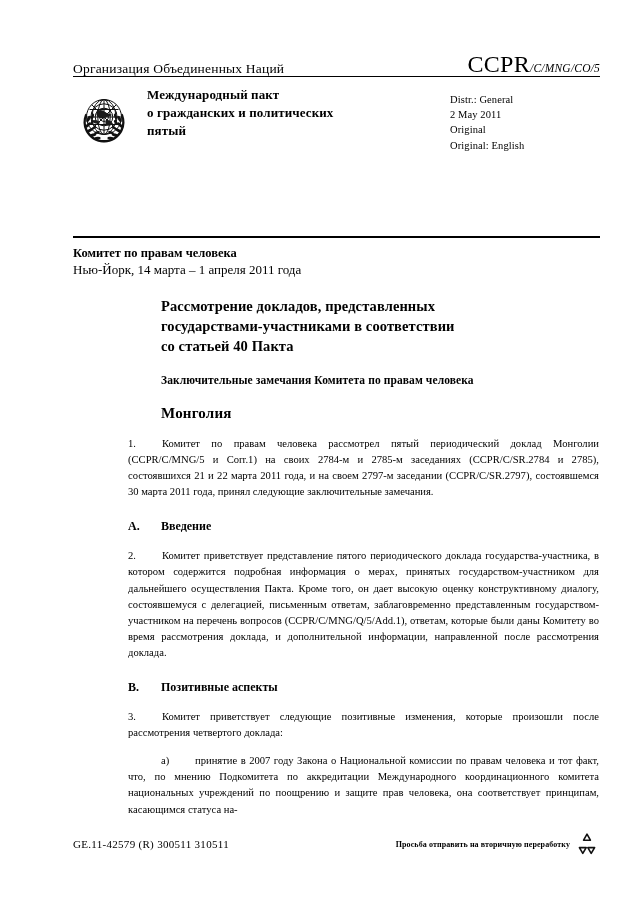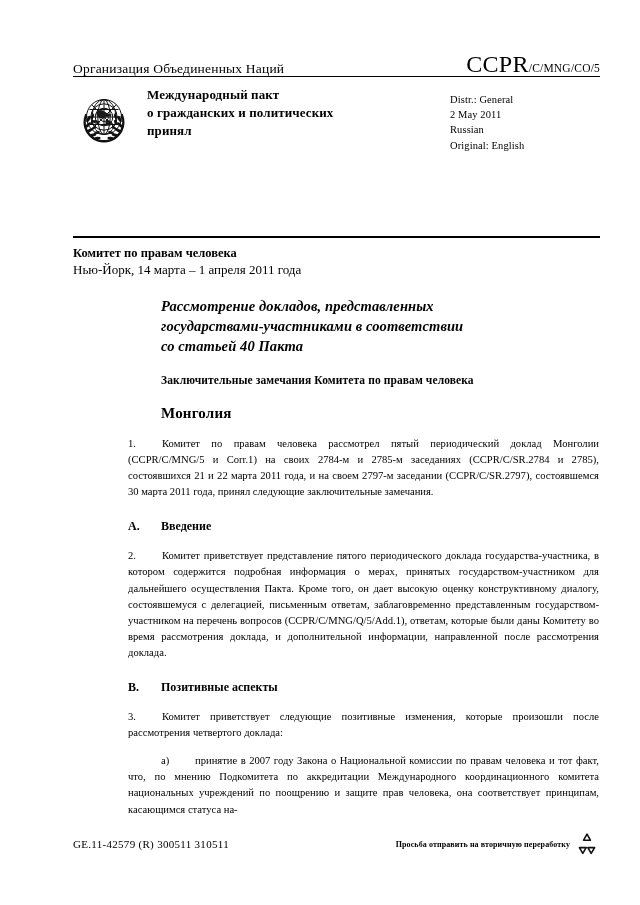--- a/index.html
+++ b/index.html
@@ -46,20 +46,21 @@
     line-height: 1;
     padding-bottom: 1px;
   }
   .symbol-main {
     font-size: 24px;
     letter-spacing: 0.3px;
   }
   .symbol-sub {
     font-size: 11.5px;
     letter-spacing: 0.2px;
+    font-style: italic;
   }
   .rule-thin {
     position: absolute;
     left: 57px;
     width: 527px;
     height: 1px;
     background: #000;
   }
   .rule-thin.top { top: 68px; }
 
@@ -136,21 +137,20 @@
   }
   .ind-head {   
     margin-left: 145px;
     margin-right: 57px;
   }
   .doc-title {
     font-weight: bold;
     font-size: 14.5px;
     line-height: 1.38;
     letter-spacing: 0.1px;
-    font-style: italic;
   }
   .doc-subtitle {
     font-weight: bold;
     font-size: 11.5px;
     margin-top: 18px;
     letter-spacing: 0.1px;
   }
   .country {
     font-weight: bold;
     font-size: 15px;
@@ -291,27 +291,27 @@
             <ellipse cx="38.0" cy="42.6" rx="3.0" ry="1.3" transform="rotate(16 38 42.6)"></ellipse>
           </g>
           <path d="M27.5 50.5 h7 v1.6 h-7 z"></path>
         </g>
       </svg>
     </div>
 
     <div class="covenant-title">
       <div>Международный пакт</div>
       <div>о гражданских и политических</div>
-      <div>принял</div>
+      <div>пятый</div>
     </div>
 
     <div class="distr">
       <div>Distr.: General</div>
       <div>2 May 2011</div>
-      <div>Russian</div>
+      <div>Original</div>
       <div>Original: English</div>
     </div>
   </div>
 
   <div class="rule-thick"></div>
 
   <div class="committee">
     <div class="committee-name">Комитет по правам человека</div>
     <div class="committee-place">Нью-Йорк, 14 марта – 1 апреля 2011 года</div>
   </div>

